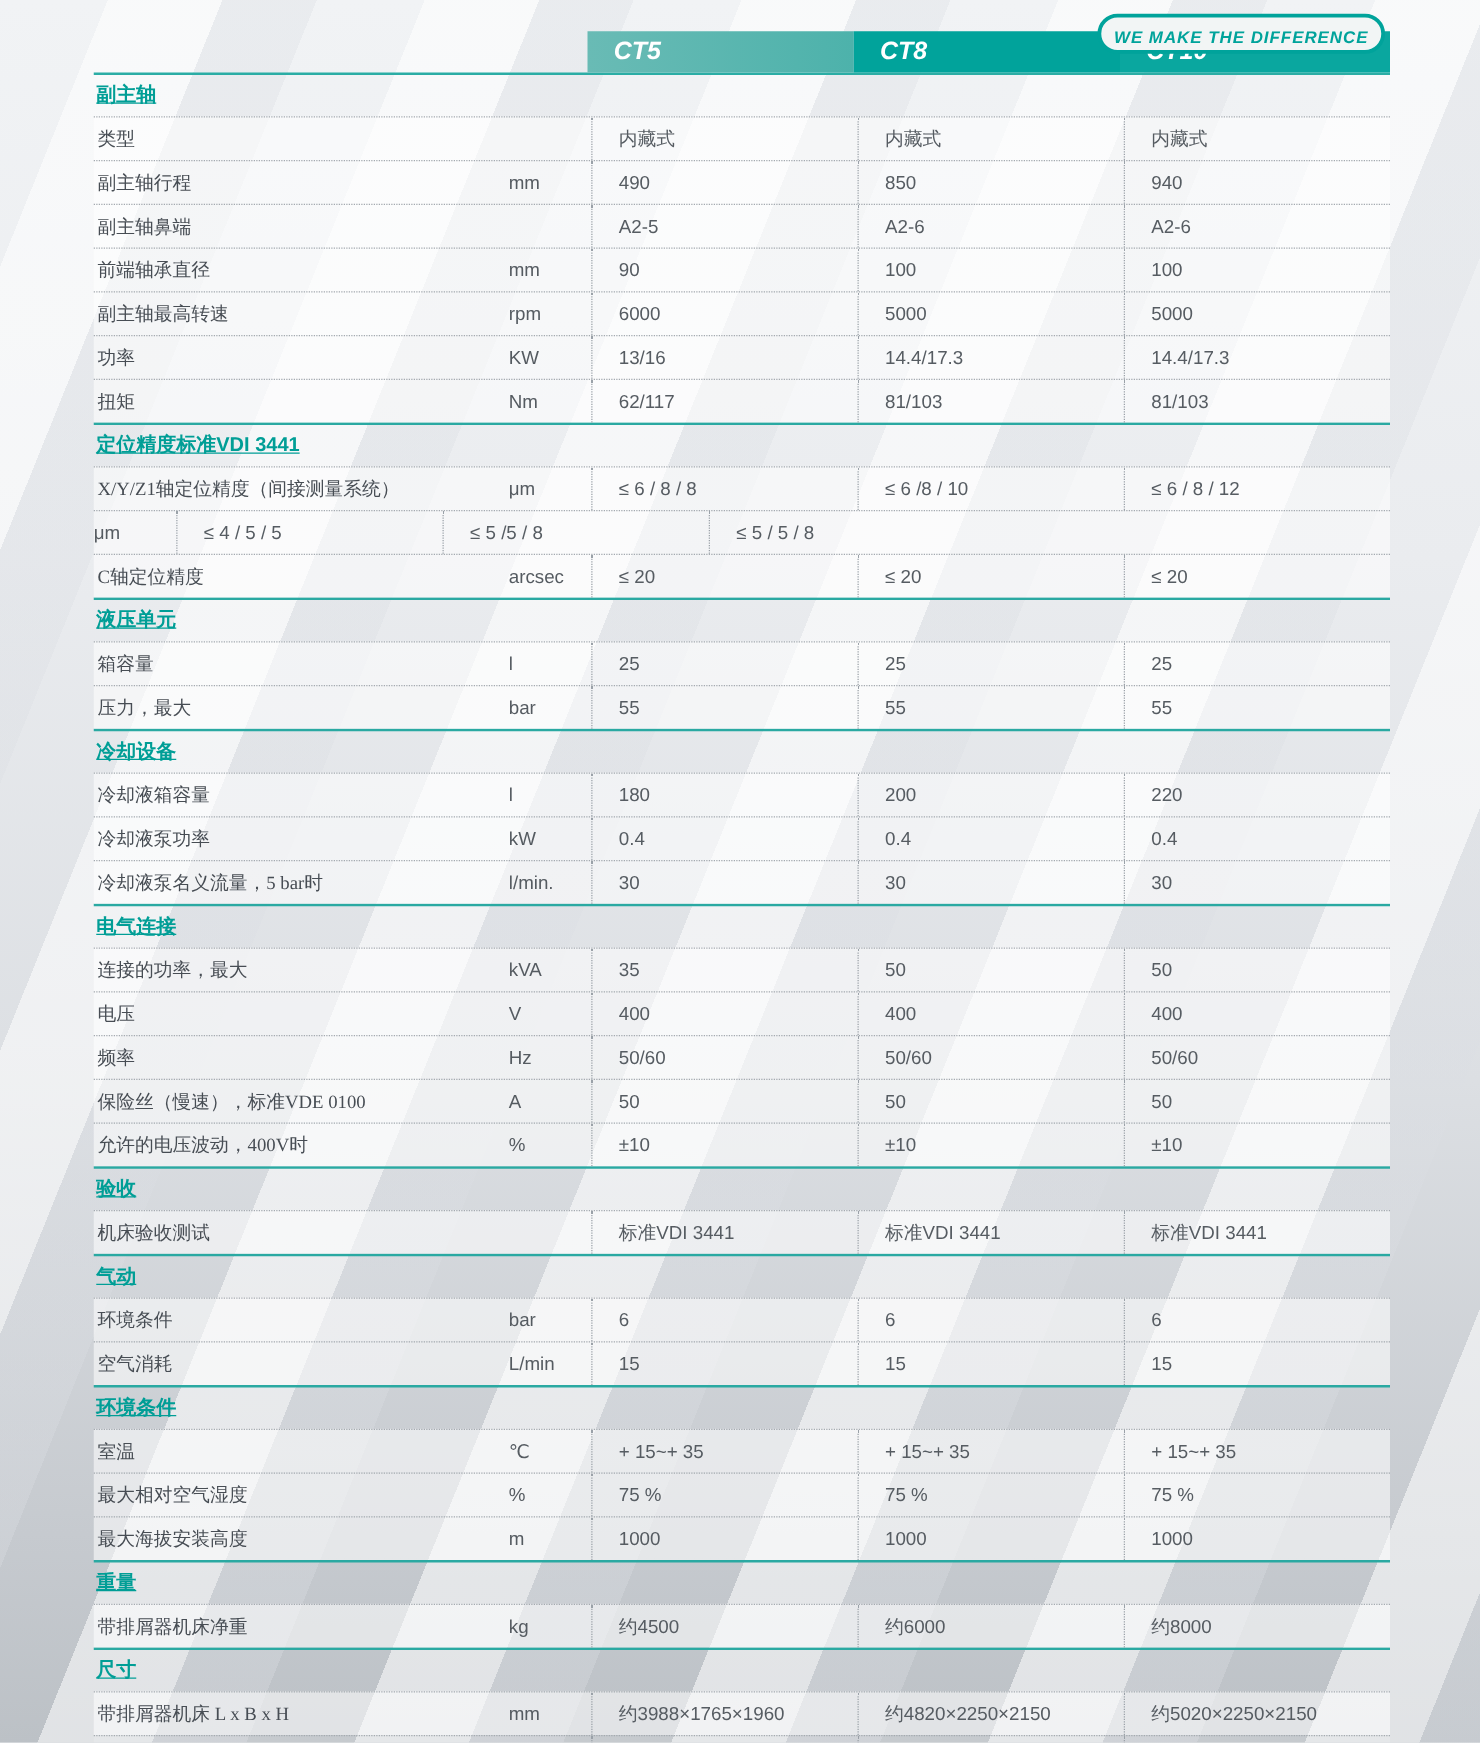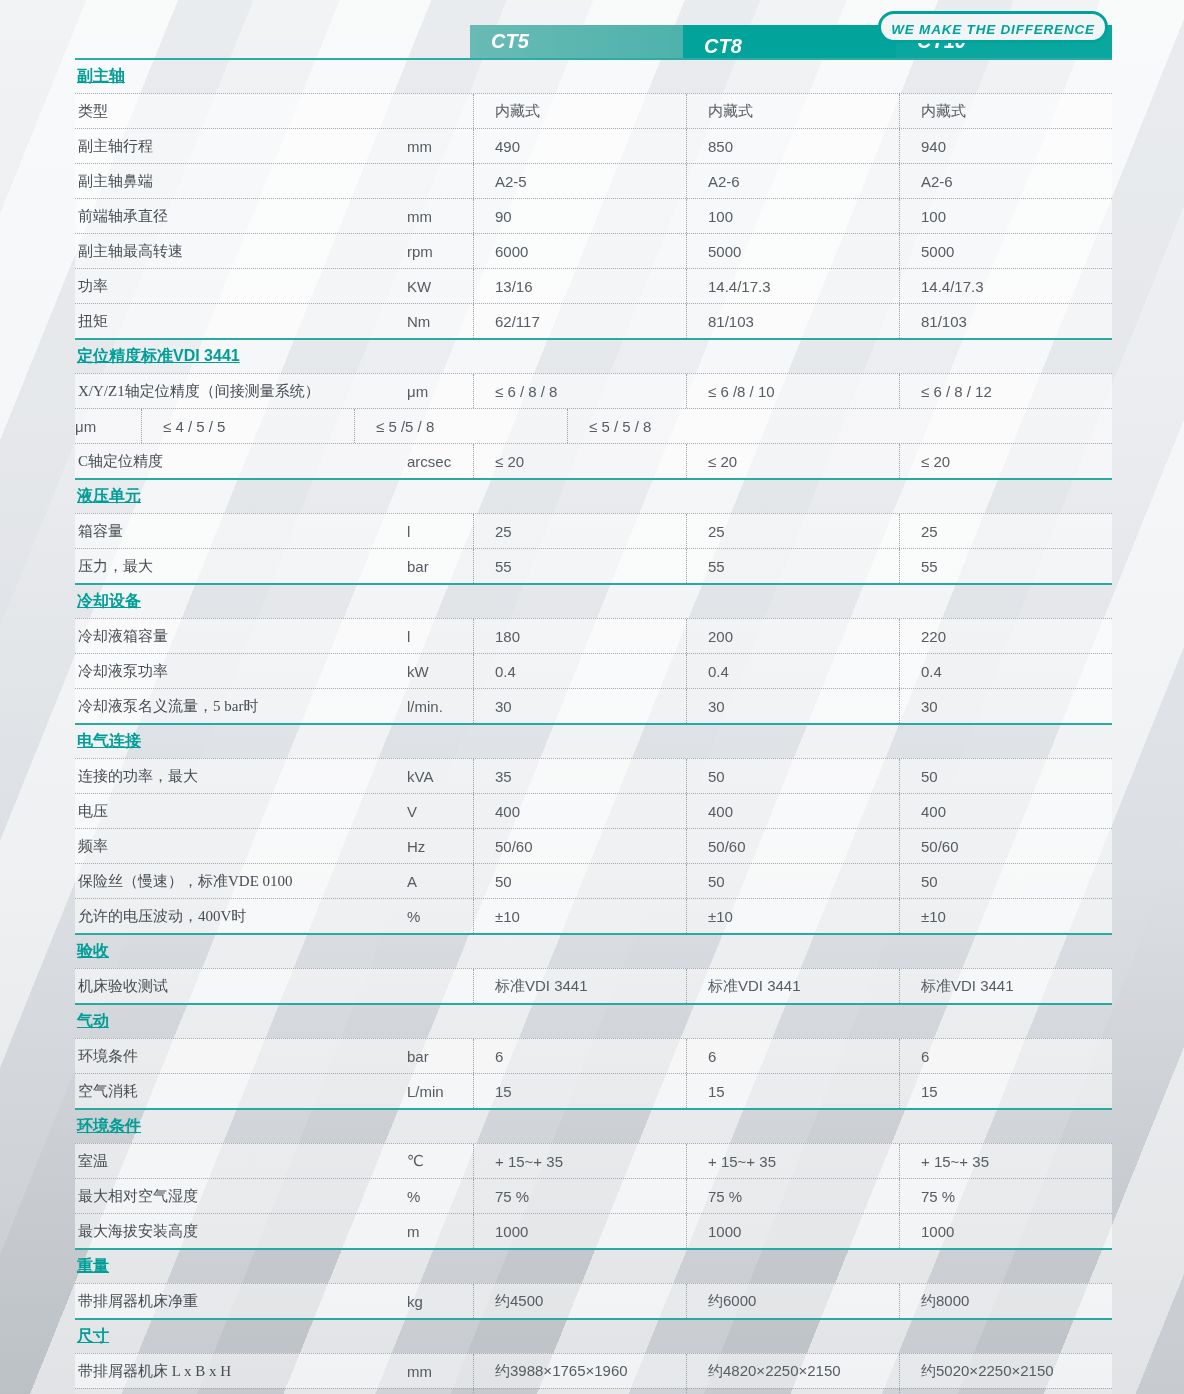--- a/index.html
+++ b/index.html
@@ -22,21 +22,21 @@
     display:flex;align-items:flex-end;justify-content:center;
     color:#00a39b;font-weight:700;font-style:italic;font-size:13.5px;
     letter-spacing:.8px;padding-bottom:3px;box-sizing:border-box;white-space:nowrap;
   }
   
   .header-row{display:flex;height:33px;}
   .h-gap{flex:0 0 395px;}
   .h-col{display:flex;align-items:center;padding-left:21px;box-sizing:border-box;
     color:#fff;font-weight:700;font-style:italic;font-size:20px;}
   .h-ct5{flex:0 0 213px;background:linear-gradient(90deg,#69bbb5,#4db2ab);}
-  .h-ct8{flex:0 0 213px;background:#01a39b;align-items:flex-end;}
+  .h-ct8{flex:0 0 213px;background:#01a39b;}
   .h-ct10{flex:1;background:#0aa79f;}
   .header-rule{height:2px;background:#2bada5;}
   
   .section{border-bottom:2px solid #2aa9a2;}
   .section:last-child{border-bottom:none;}
   .section-title{height:33px;display:flex;align-items:center;
     color:#009e96;font-weight:700;font-size:16px;padding-left:2px;text-decoration:underline;}
   .row{display:flex;align-items:stretch;height:34px;
     background:rgba(255,255,255,0.55);border-top:1px dotted #a3a9af;}
   .section.rule-solid .row:first-child{border-top:1px solid #7cc7c1;}

